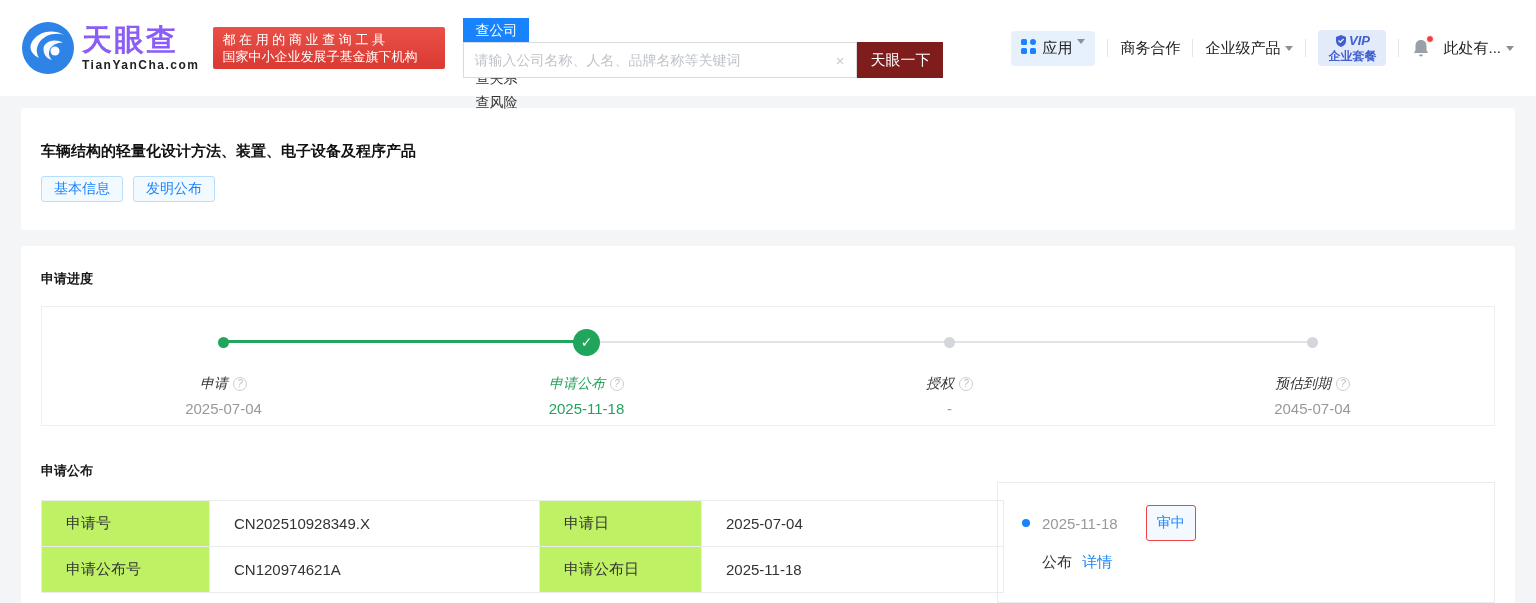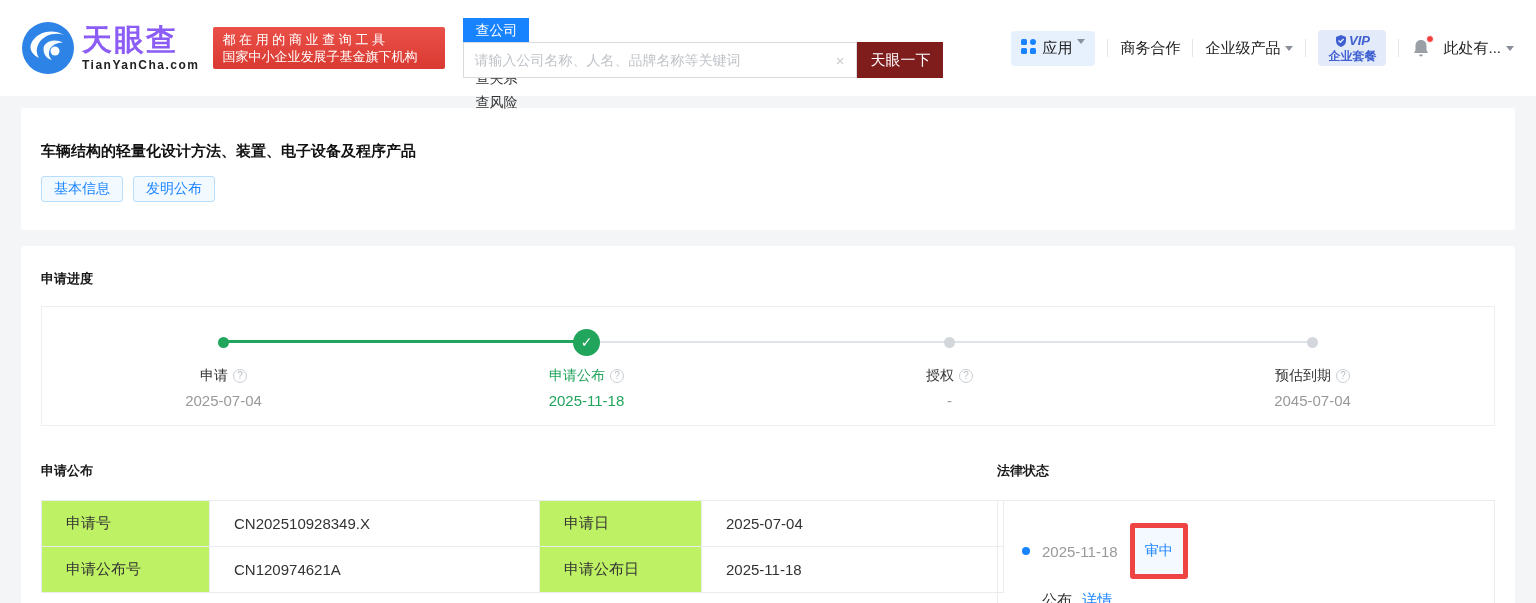--- a/index.html
+++ b/index.html
@@ -102,21 +102,21 @@
   .tl-seg.gray { background:#dfe2e6; height:2px; top:34px; }
   .step { flex:1; display:flex; flex-direction:column; align-items:center; position:relative; z-index:2; }
   .dot-row { height:26px; display:flex; align-items:center; justify-content:center; }
   .dot-small { width:11px; height:11px; border-radius:50%; }
   .dot-small.green { background:#21a45c; }
   .dot-small.gray { background:#d3d6da; }
   .dot-check {
     width:27px; height:27px; border-radius:50%; background:#21a45c; color:#fff;
     display:flex; align-items:center; justify-content:center; font-size:14px; font-weight:bold;
   }
-  .step-label { margin-top:12px; font-size:14px; color:#333; display:flex; align-items:center; }
+  .step-label { margin-top:20px; font-size:14px; color:#333; display:flex; align-items:center;font-style:italic; }
   .step-label.current { color:#21a45c; }
   .step-date { margin-top:7px; font-size:15px; color:#999; }
   .step-date.current { color:#21a45c; }
   .q-icon {
     width:14px; height:14px; border:1px solid #c9ced4; color:#b9bfc6; border-radius:50%;
     font-size:10px; line-height:12px; text-align:center; margin-left:5px; display:inline-block;
     cursor:pointer; font-weight:normal;
   }
 
   
@@ -130,22 +130,22 @@
     background:#fff; overflow:hidden; white-space:nowrap;
   }
   .info-table td.lbl { background:#bef264; }
   .col-l1 { width:168px; } .col-v1 { width:330px; } .col-l2 { width:162px; } .col-v2 { width:302px; }
 
   .legal-box { margin-top:20px; border:1px solid #e8ecef; padding:22px 24px 30px; min-height:120px; }
   .legal-line1 { display:flex; align-items:center; }
   .legal-bullet { width:8px; height:8px; border-radius:50%; background:#1883ff; margin-right:12px; flex:none; }
   .legal-date { font-size:15px; color:#999; }
   .legal-badge {
-    margin-left:12px; font-size:14px; color:#1883ff; border:5px solid #ef4444; background:#f3f9ff;
-    padding:14px 10px; border-radius:3px;
+    margin-left:28px; font-size:14px; color:#1883ff; border:1px solid #ef4444; background:#f3f9ff;
+    padding:8px 10px; border-radius:3px;
   }
   .legal-line2 { margin-top:12px; padding-left:20px; font-size:15px; color:#333; }
   .legal-link { color:#1883ff; cursor:pointer; margin-left:6px; }
 </style>
 </head>
 <body>
 
 <div class="header">
   <div class="logo">
     <svg class="logo-icon" viewBox="0 0 52 52">
@@ -302,21 +302,20 @@
           <td class="col-v1">CN120974621A</td>
           <td class="lbl col-l2">申请公布日</td>
           <td class="col-v2">2025-11-18</td>
         </tr>
 
       </tbody>
         </table>
     </div>
 
     <div class="lower-right">
-      <div class="section-heading">法律状态</div>
       <div class="legal-box">
         <div class="legal-line1">
           <span class="legal-bullet"></span>
           <span class="legal-date">2025-11-18</span>
           <span class="legal-badge">审中</span>
         </div>
         <div class="legal-line2">
           <span>公布</span>
           <span class="legal-link">详情</span>
         </div>

